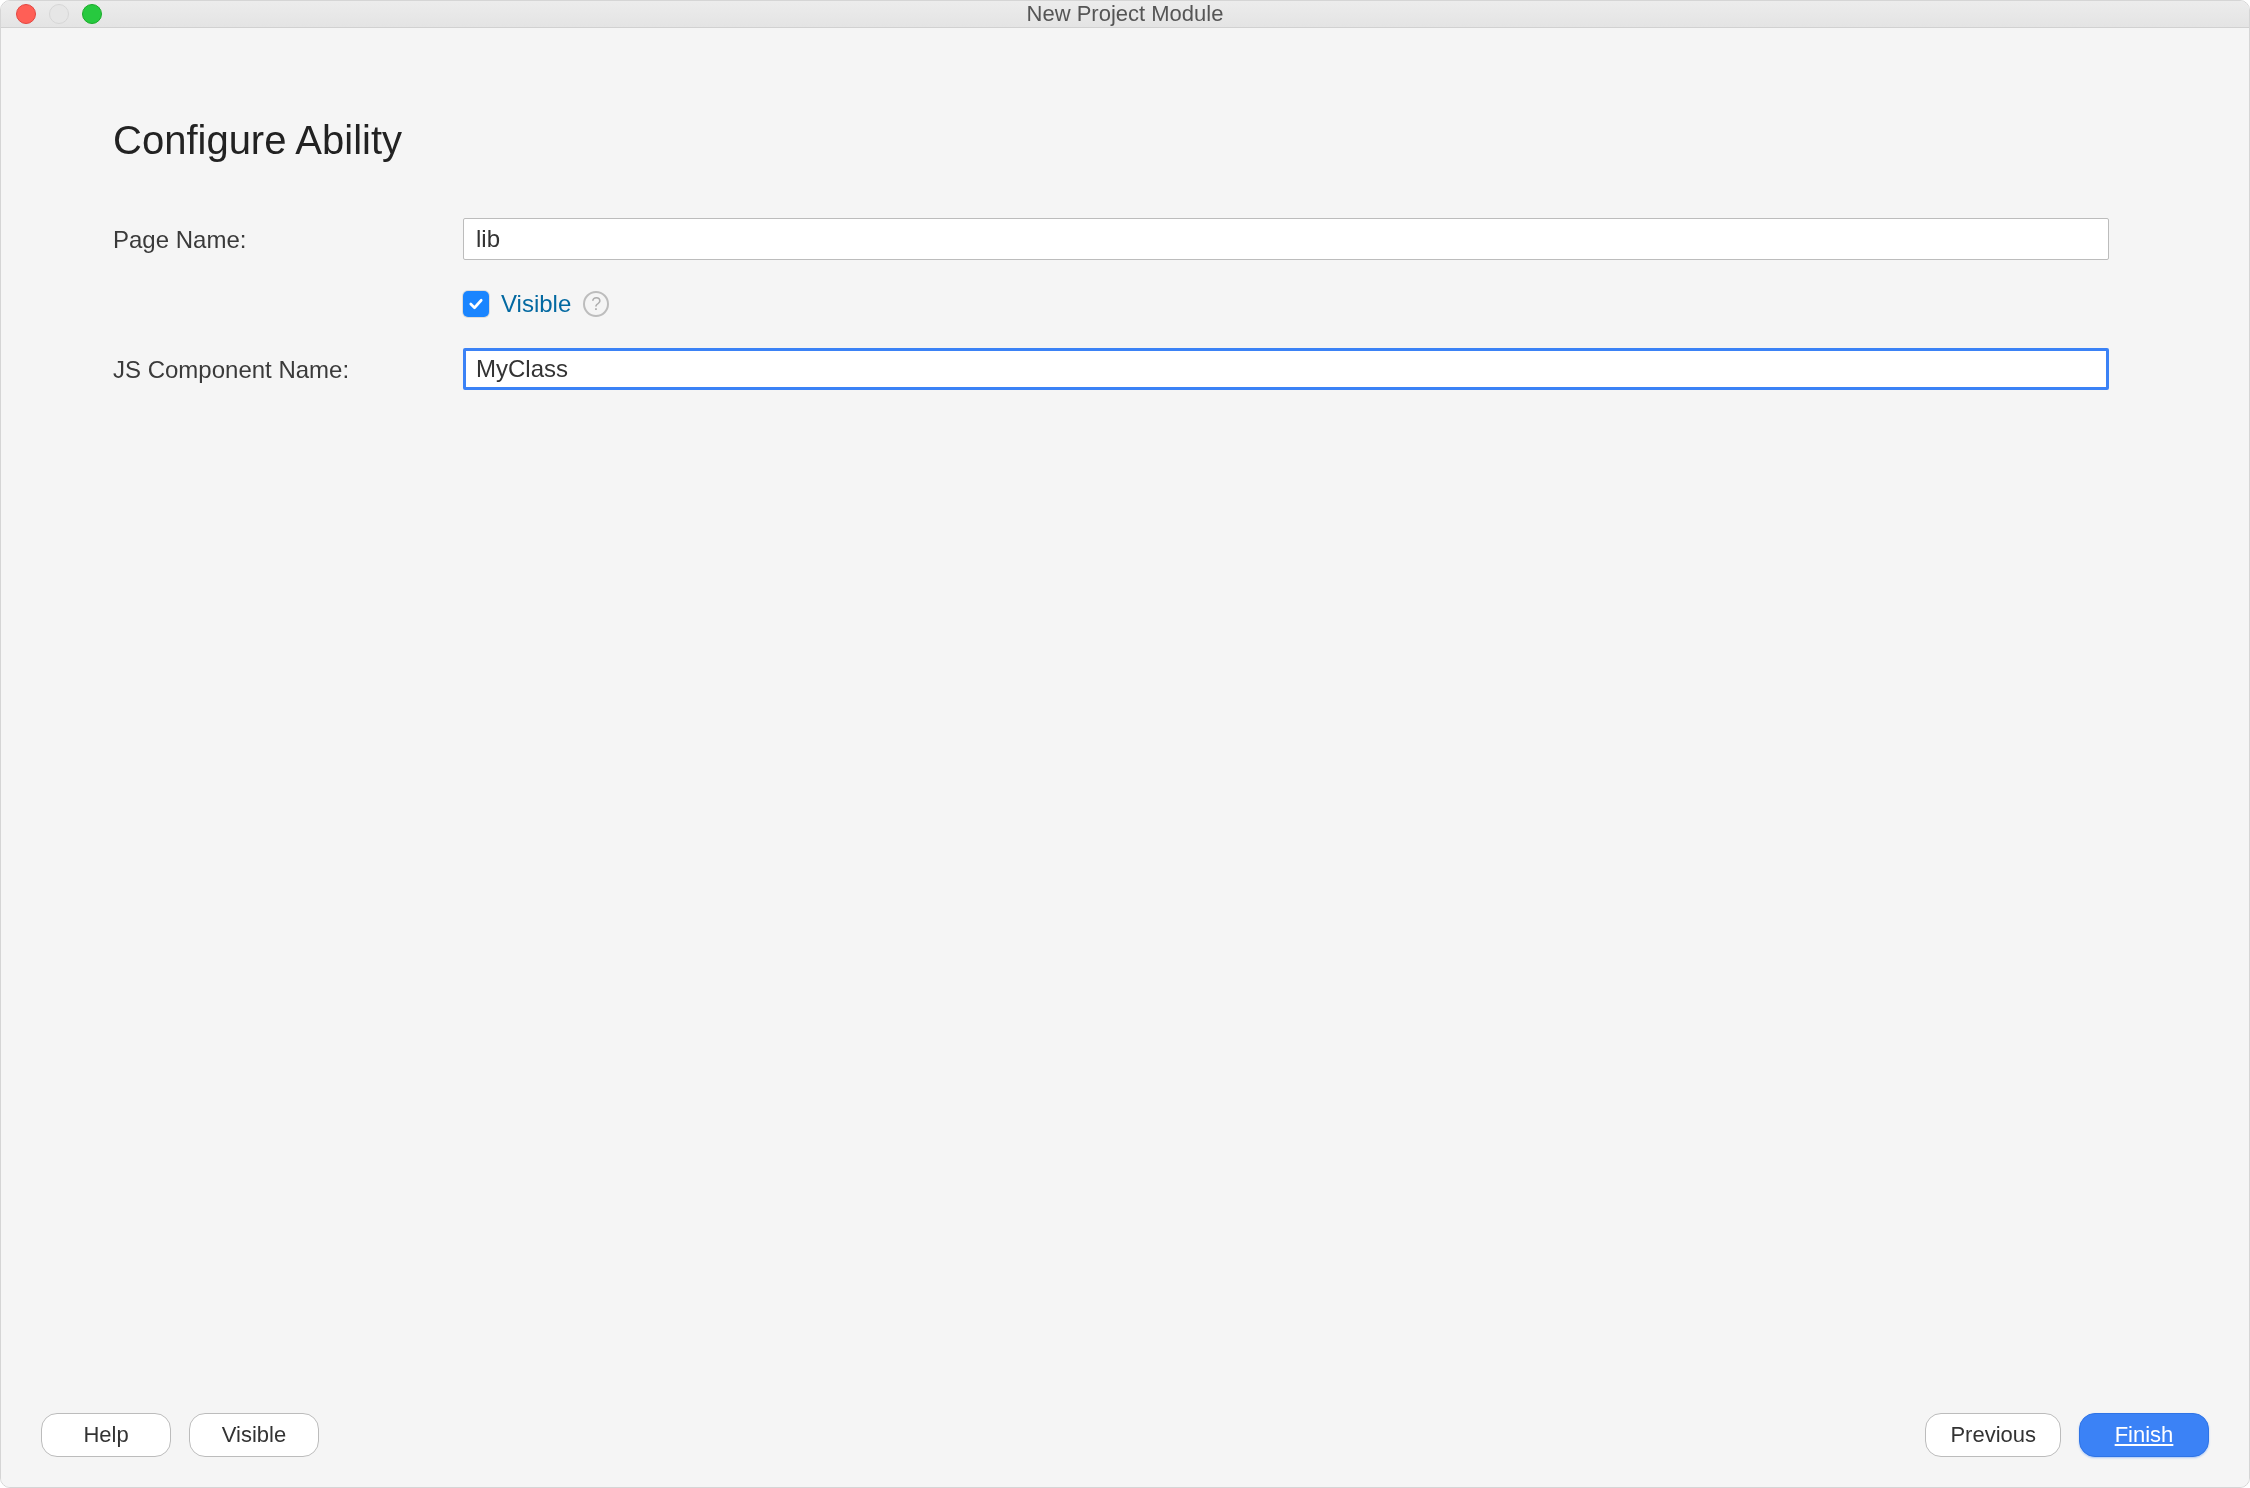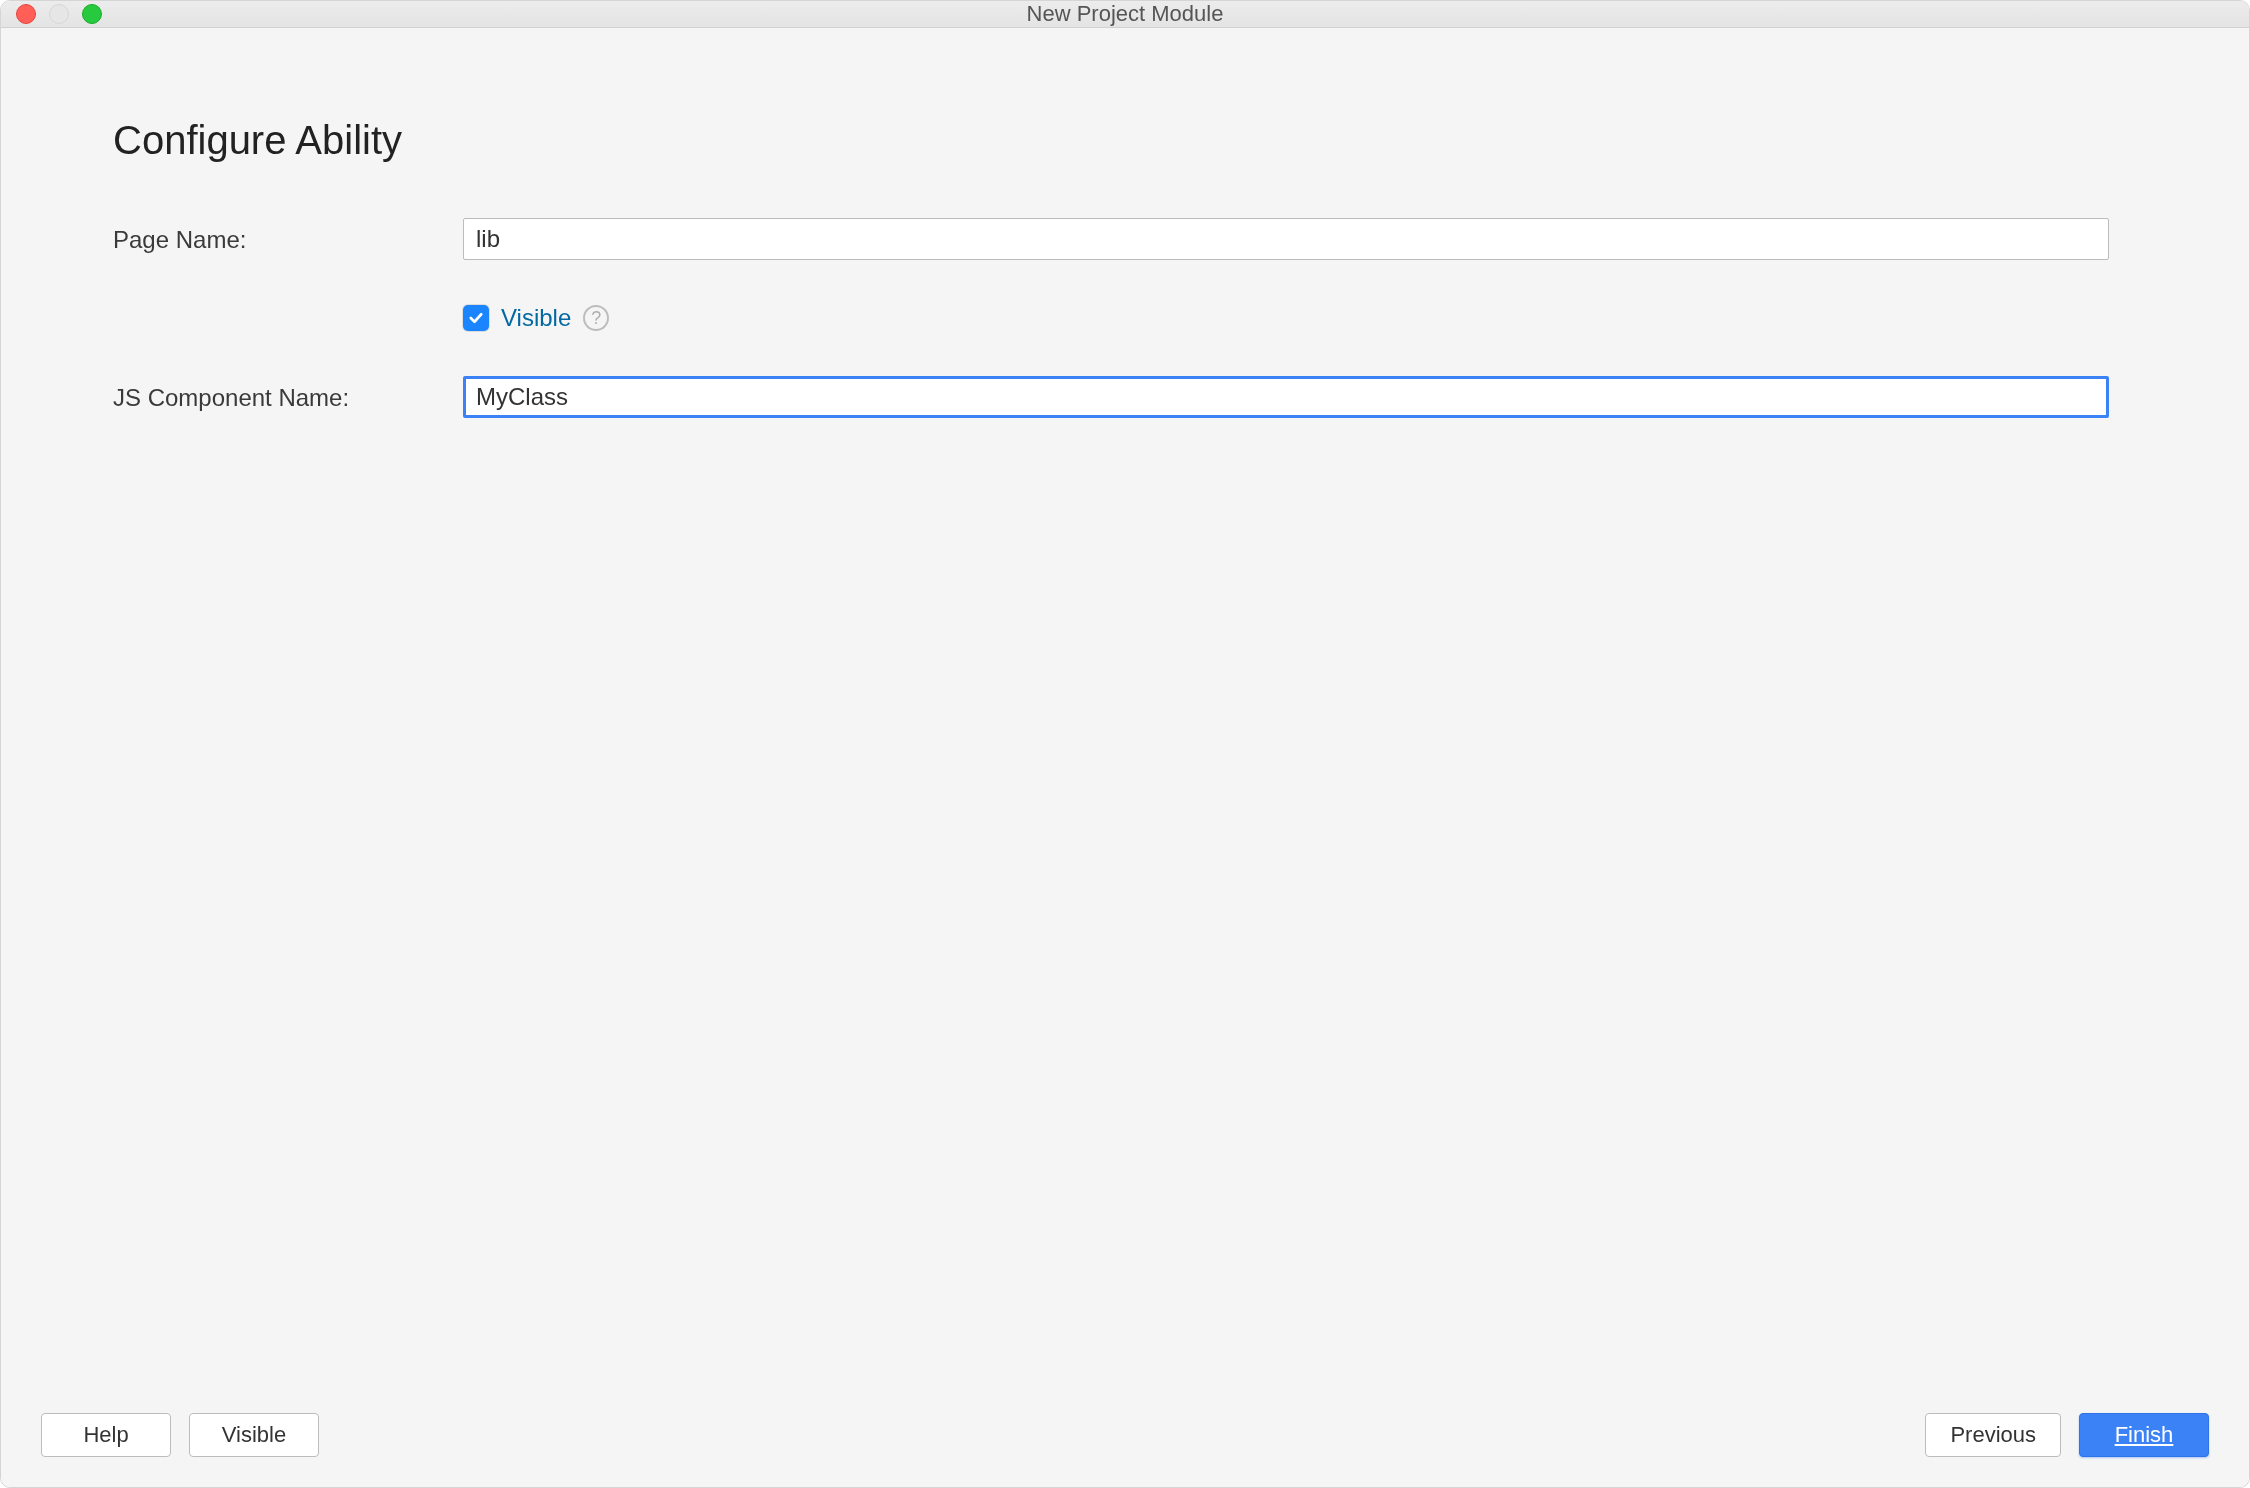--- a/index.html
+++ b/index.html
@@ -61,21 +61,21 @@
     }
     .page-heading {
       font-size: 40px;
       font-weight: 500;
       color: #222;
       margin-bottom: 55px;
     }
     .form-row {
       display: flex;
       align-items: center;
-      margin-bottom: 44px;
+      margin-bottom: 30px;
     }
     .form-label {
       width: 350px;
       font-size: 24px;
       color: #3a3a3a;
       padding-top: 2px;
     }
     .form-input-area {
       flex: 1;
       display: flex;
@@ -141,21 +141,21 @@
     .footer-left, .footer-right {
       display: flex;
       gap: 18px;
     }
     .btn {
       min-width: 130px;
       height: 44px;
       padding: 0 24px;
       font-size: 22px;
       border: 1px solid #bcbcbc;
-      border-radius: 4px;
+      border-radius: 16px;
       background: #fff;
       color: #333;
       cursor: pointer;
       display: inline-flex;
       align-items: center;
       justify-content: center;
     }
     .btn.primary {
       background: #3b82f6;
       border-color: #2f74e6;

